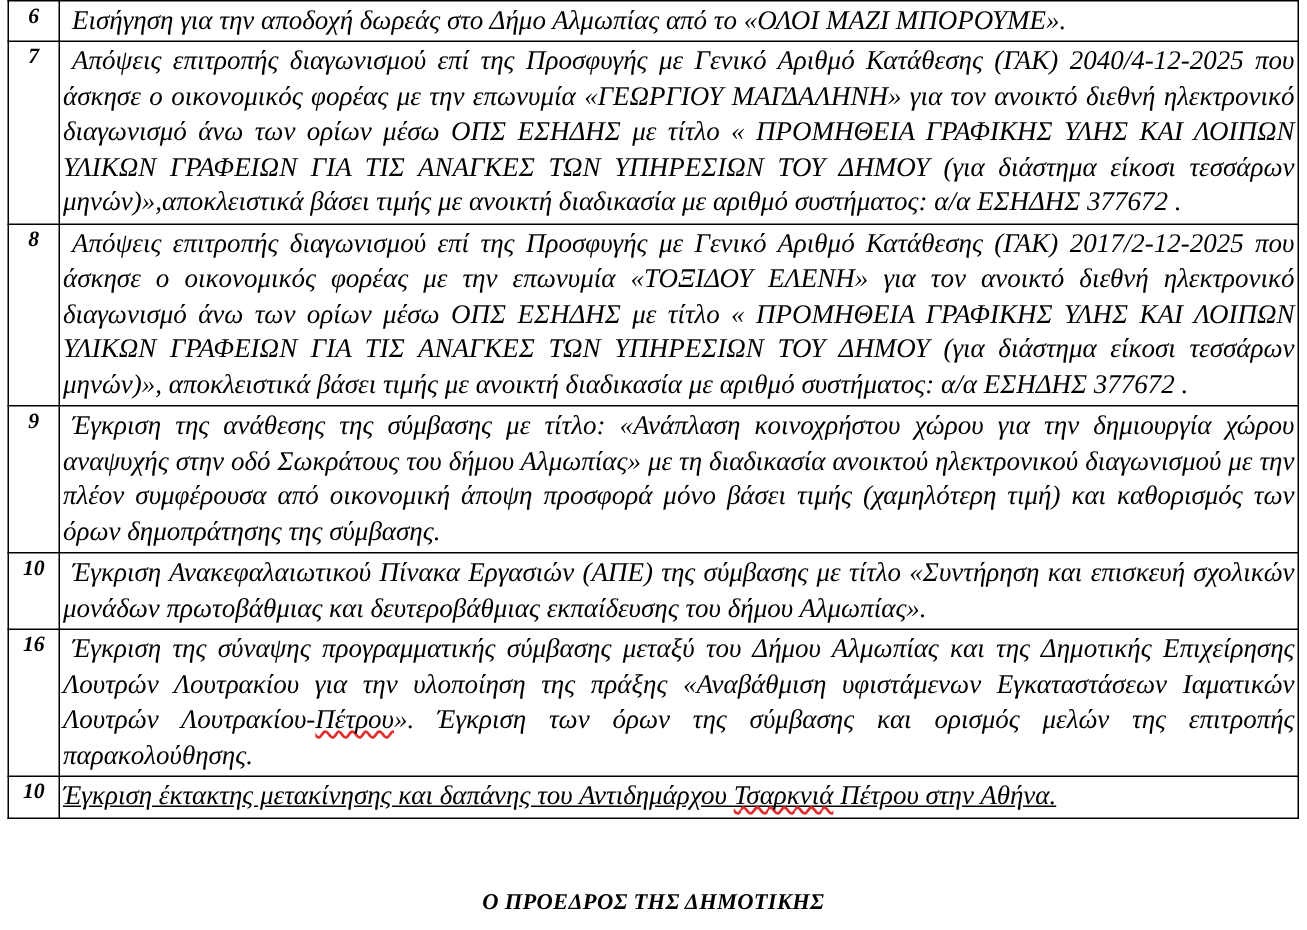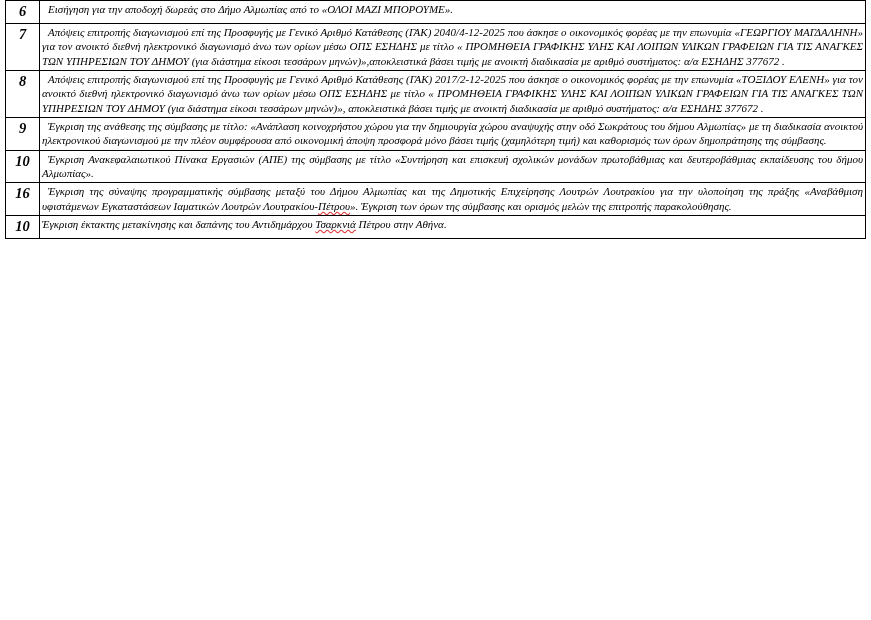--- a/index.html
+++ b/index.html
@@ -38,31 +38,31 @@
     font-weight: bold;
     font-size: 14.5px;
     line-height: 1.30;
     padding-top: 2px;
     white-space: nowrap;
   }
   td.body {
     text-align: justify;
     text-justify: inter-word;
     font-style: italic;
-    font-size: 11px;
+    font-size: 18px;
     line-height: 1.305;
     padding-left: 4px;
     padding-right: 4px;
     hyphens: none;
   }
   td.body .txt {
     display: block;
     text-indent: 6px;
   }
-  td.body.noindent .txt { text-indent: 0; }
+  td.body.noindent .txt { text-indent: 0; text-decoration: underline; }
   
   td.body .txt { text-align: justify; text-align-last: left; }
 
   .sp {
     text-decoration: underline;
     text-decoration-color: #e03030;
     text-decoration-style: wavy;
     text-decoration-skip-ink: none;
     text-underline-offset: 1px;
   }
@@ -133,15 +133,16 @@
         <td class="num">10</td>
         <td class="body noindent">
             <span class="txt">Έγκριση έκτακτης μετακίνησης και δαπάνης του Αντιδημάρχου <span class="sp">Τσαρκνιά</span> Πέτρου στην Αθήνα.</span>
           </td>
       </tr>
 
     </tbody>
   </table>
 
   <div class="footer">
+    <span class="fline">Ο ΠΡΟΕΔΡΟΣ ΤΗΣ ΔΗΜΟΤΙΚΗΣ</span>
   </div>
 
 </div>
 
 </body></html>

